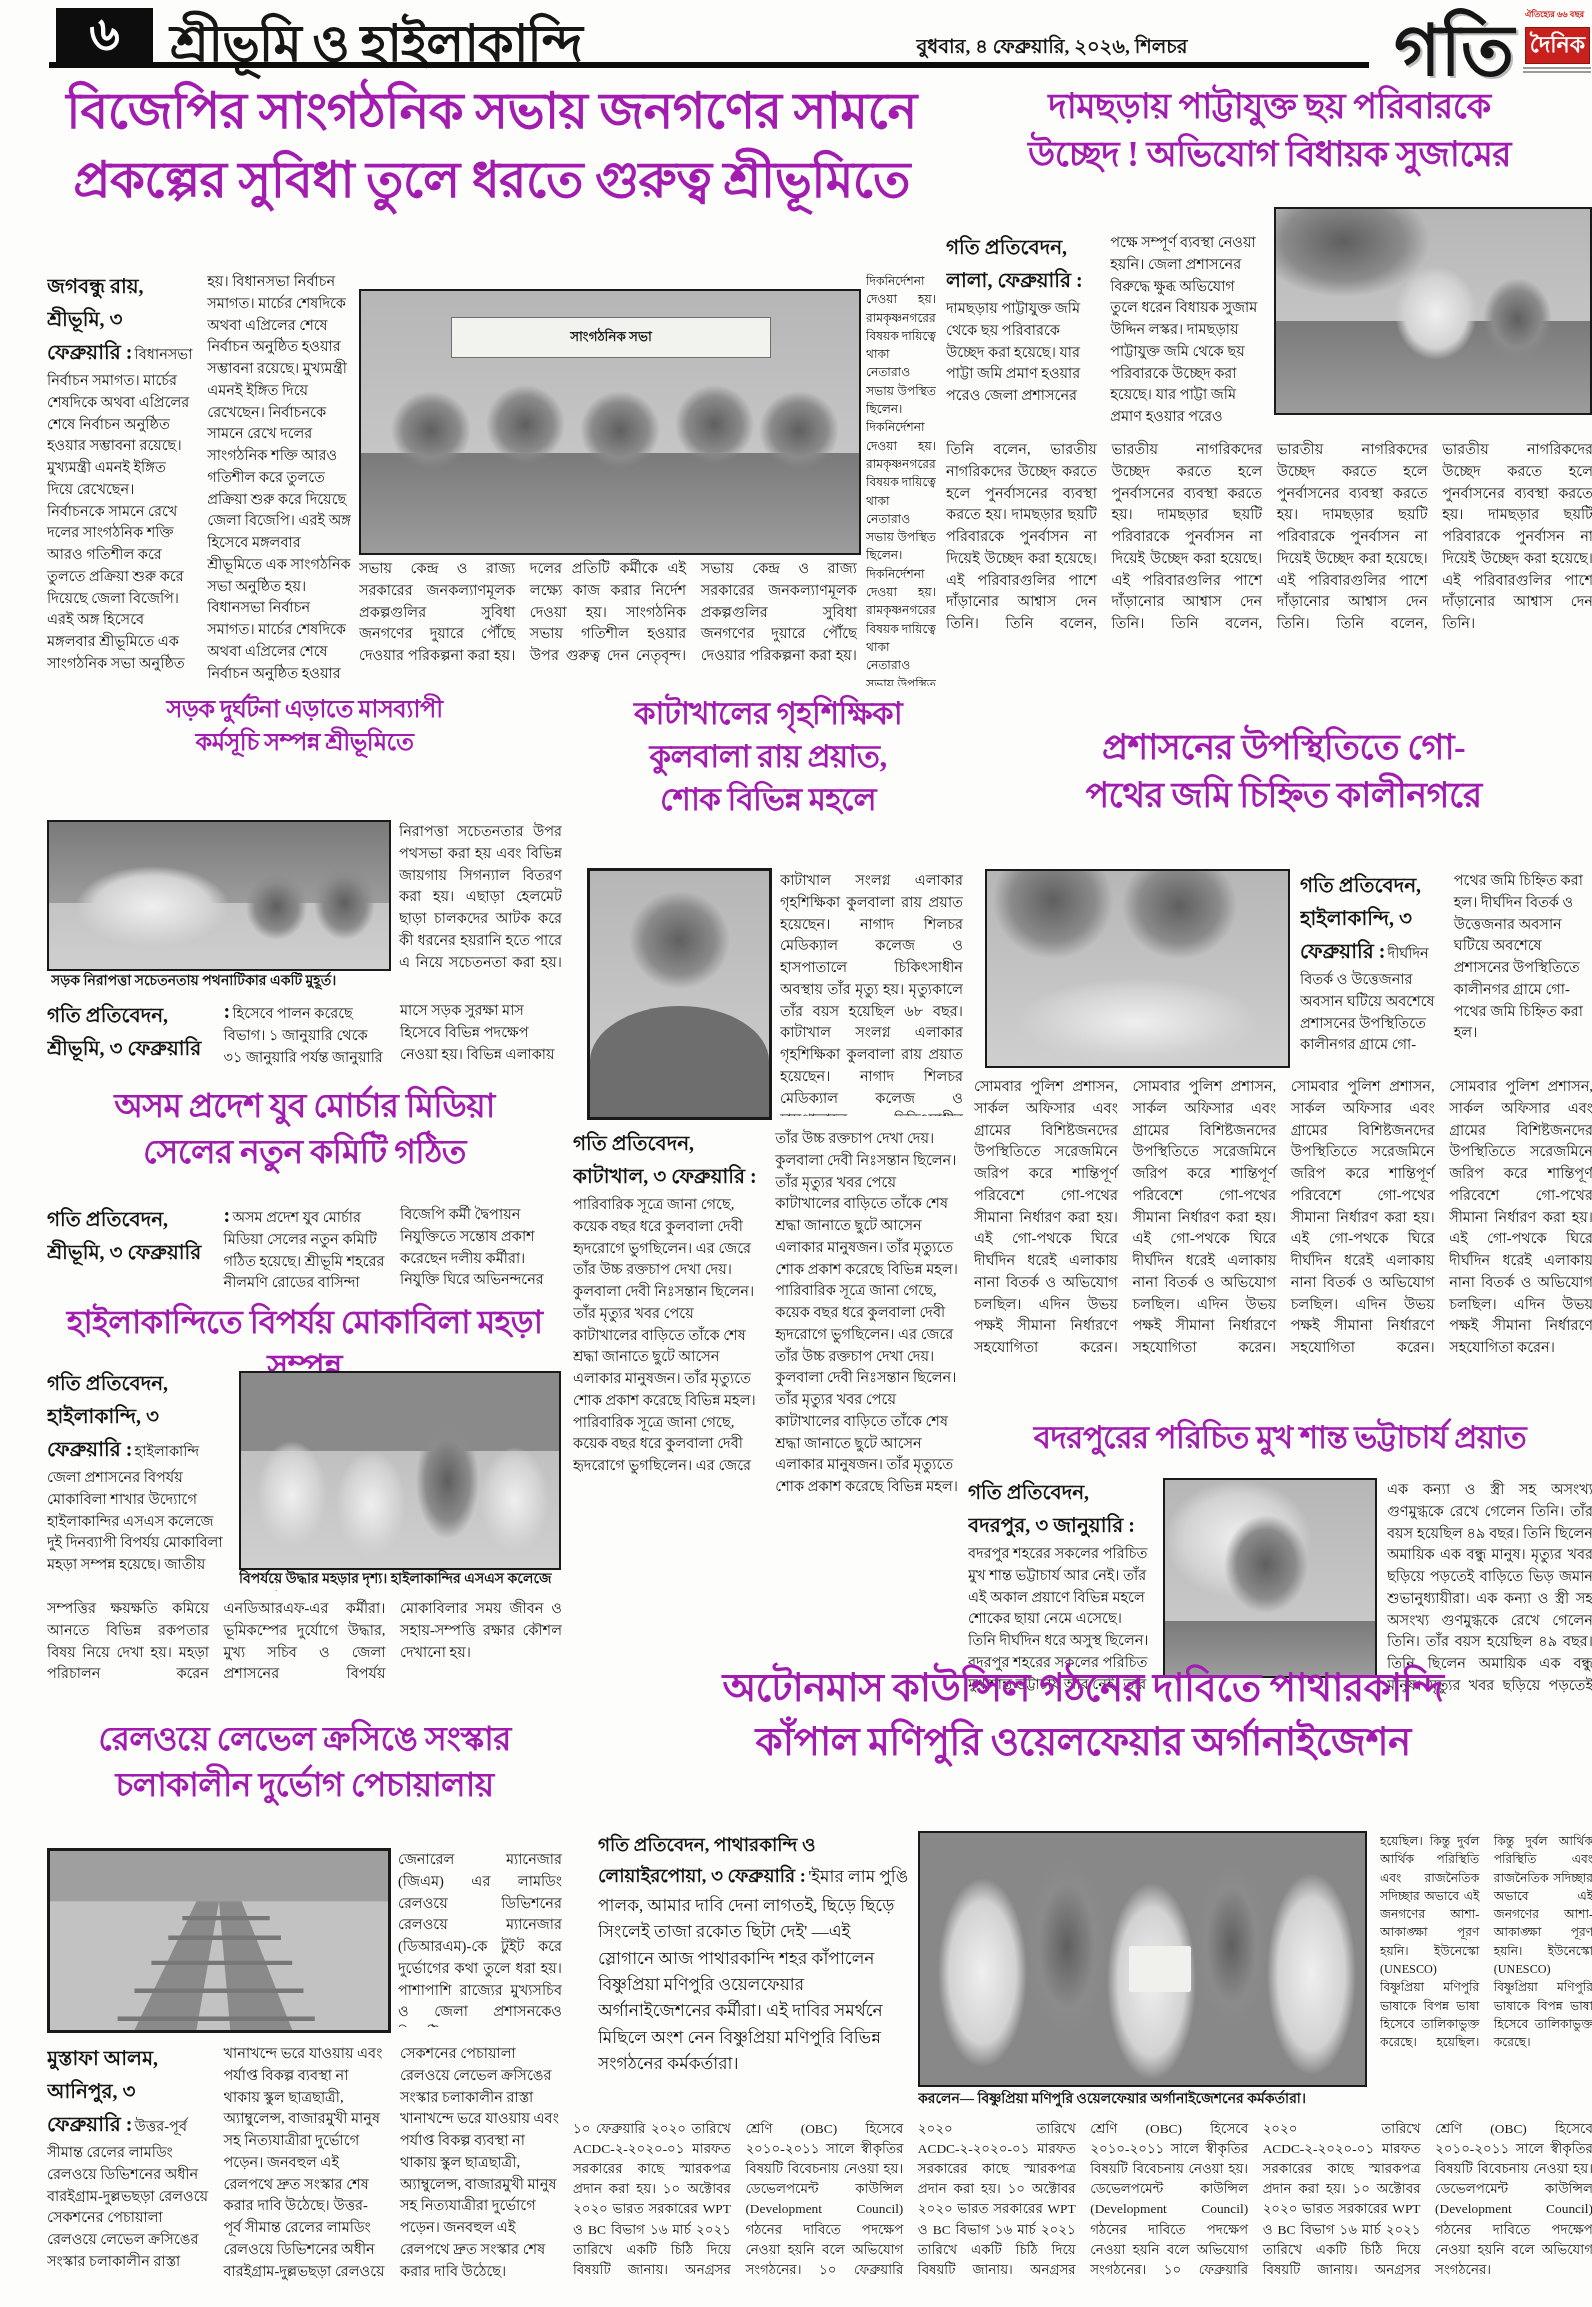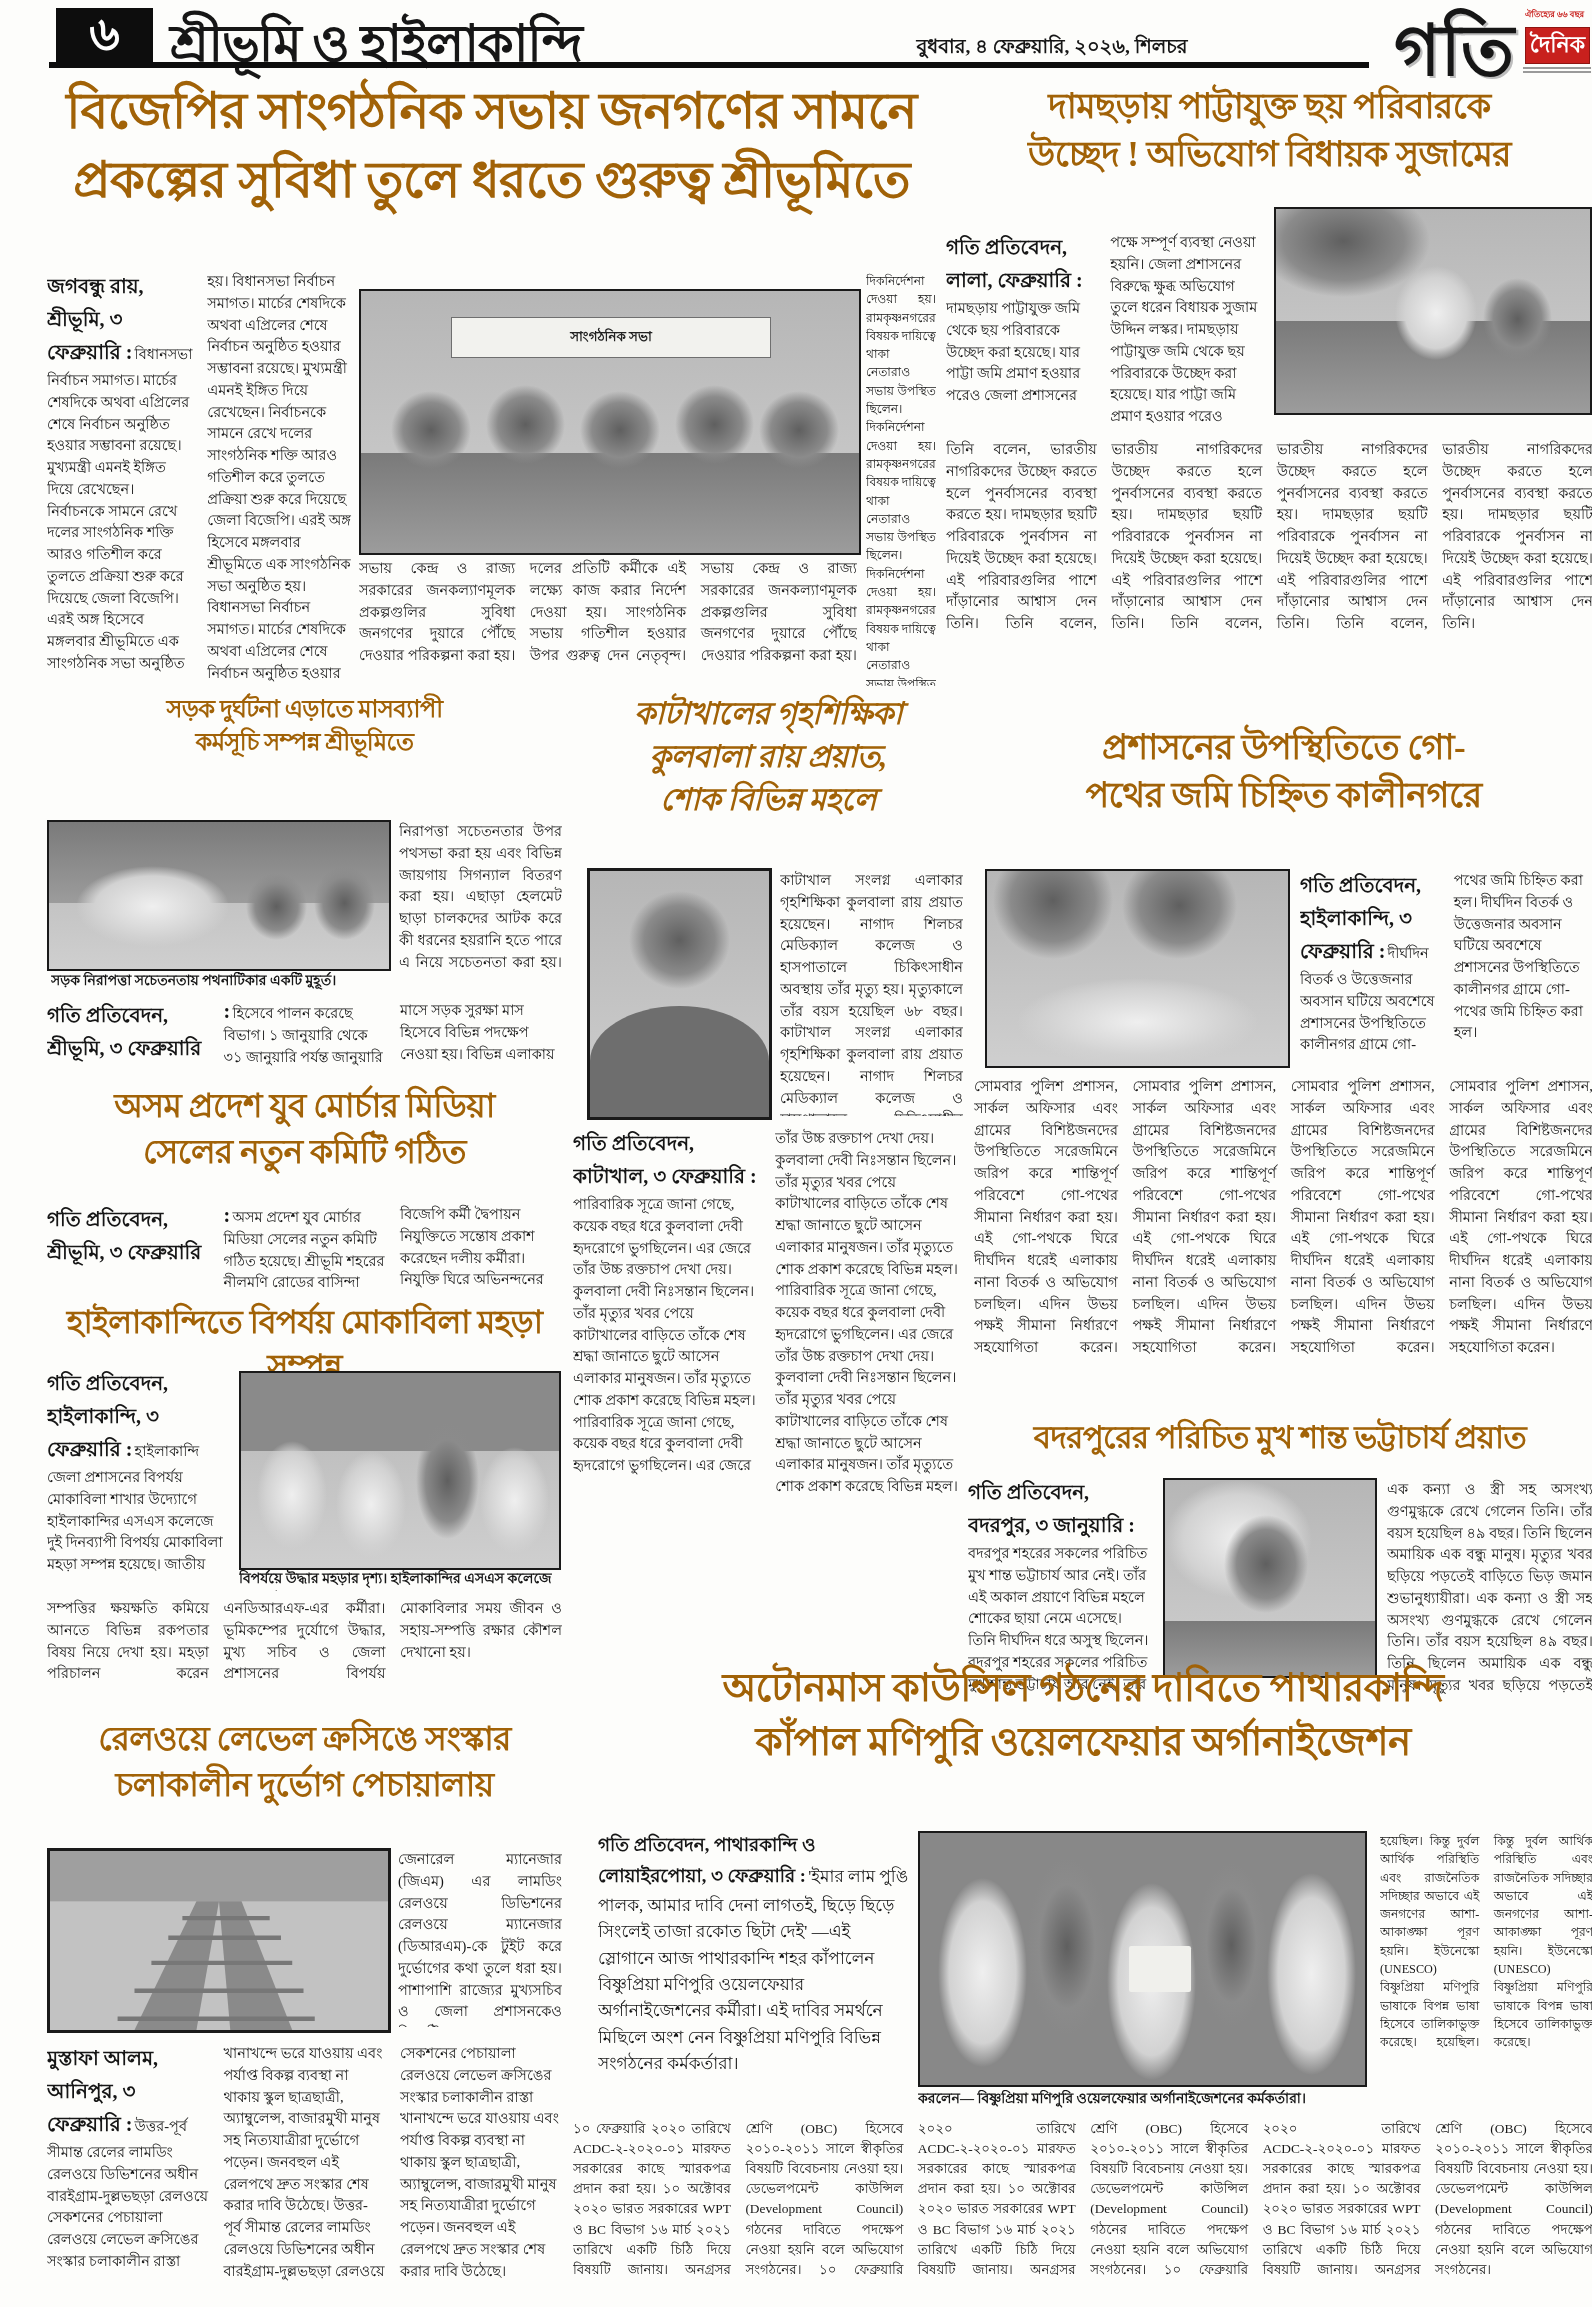--- a/index.html
+++ b/index.html
@@ -34,21 +34,21 @@
     color:#c8201d; font-weight:700; text-align:center;
   }
   .logo-sub{
     position:absolute; left:1525px; top:27px; width:63px; height:35px; background:#c8201d;
     color:#fff; font-size:22px; font-weight:700; display:flex; align-items:center; justify-content:center;
     border:1.1px solid #8e1512;
   }
   .logo-fineline{position:absolute; left:1523px; width:68px; height:1.7px; background:#9a9a9a;}
   
   .article{position:absolute;}
-  .hl{font-weight:700; text-align:center; letter-spacing:-0.6px; line-height:1.38; color:#a16207;}
+  .hl{font-weight:700; text-align:center; letter-spacing:-0.6px; line-height:1.38; color:#a21caf;}
   .byline{font-weight:700; font-size:20px; display:inline;}
   .bodytxt{font-size:14.5px; line-height:1.5; text-align:justify;}
   .tblock{position:absolute; overflow:hidden;}
   .cols2{column-count:2; column-gap:14.5px;}
   .cols3{column-count:3; column-gap:14.5px;}
   .cols4{column-count:4; column-gap:14.5px;}
   .cols6{column-count:6; column-gap:14.5px;}
   .caption{font-weight:700; font-size:14px; line-height:1.3;}
   
   .photo{position:absolute; background:linear-gradient(180deg,#b6b6b6,#cfcfcf); border:2.2px solid #1a1a1a; overflow:hidden;}
@@ -130,21 +130,21 @@
     </div>
     <div class="tblock caption" style="left:4px; top:279px; width:340px; height:22px;">সড়ক নিরাপত্তা সচেতনতায় পথনাটিকার একটি মুহূর্ত।</div>
     <div class="tblock bodytxt" style="left:352px; top:128px; width:163px; height:148px;">নিরাপত্তা সচেতনতার উপর পথসভা করা হয় এবং বিভিন্ন জায়গায় সিগন্যাল বিতরণ করা হয়। এছাড়া হেলমেট ছাড়া চালকদের আটক করে কী ধরনের হয়রানি হতে পারে এ নিয়ে সচেতনতা করা হয়। নিরাপত্তা সচেতনতার উপর পথসভা করা হয় এবং বিভিন্ন জায়গায় সিগন্যাল বিতরণ করা হয়। এছাড়া হেলমেট ছাড়া চালকদের আটক করে কী ধরনের হয়রানি হতে পারে এ নিয়ে সচেতনতা করা হয়।</div>
     <div class="tblock cols3" style="left:0; top:307px; width:515px; height:75px;">
       <span class="byline">গতি প্রতিবেদন, শ্রীভূমি, ৩ ফেব্রুয়ারি :</span>
       <span class="bodytxt">হিসেবে পালন করেছে বিভাগ। ১ জানুয়ারি থেকে ৩১ জানুয়ারি পর্যন্ত জানুয়ারি মাসে সড়ক সুরক্ষা মাস হিসেবে বিভিন্ন পদক্ষেপ নেওয়া হয়। বিভিন্ন এলাকায় সড়ক সুরক্ষা নিয়ে কার্যক্রম চলে। হিসেবে পালন করেছে বিভাগ। ১ জানুয়ারি থেকে ৩১ জানুয়ারি পর্যন্ত জানুয়ারি মাসে সড়ক সুরক্ষা মাস হিসেবে বিভিন্ন পদক্ষেপ নেওয়া হয়। বিভিন্ন এলাকায় সড়ক সুরক্ষা নিয়ে কার্যক্রম চলে।</span>
     </div>
   </div>
 
   <div class="article" style="left:573px; top:693px; width:390px; height:918px;">
-    <div class="hl" style="font-size:31px;font-style:italic;">
+    <div class="hl" style="font-size:31px;">
       <div>কাটাখালের গৃহশিক্ষিকা</div>
       <div>কুলবালা রায় প্রয়াত,</div>
       <div>শোক  বিভিন্ন মহলে</div>
     </div>
     <div class="photo" style="left:14px; top:175px; width:179px; height:246px; border-width:3.3px;">
       <div class="ph-dark" style="left:22%; top:8%; width:56%; height:40%;"></div>
       <div class="ph-band" style="bottom:0; height:45%; border-radius:50% 50% 0 0; background:#6e6e6e;"></div>
     </div>
     <div class="tblock bodytxt" style="left:207px; top:177px; width:183px; height:246px;">কাটাখাল সংলগ্ন এলাকার গৃহশিক্ষিকা কুলবালা রায় প্রয়াত হয়েছেন। নাগাদ শিলচর মেডিক্যাল কলেজ ও হাসপাতালে চিকিৎসাধীন অবস্থায় তাঁর মৃত্যু হয়। মৃত্যুকালে তাঁর বয়স হয়েছিল ৬৮ বছর। কাটাখাল সংলগ্ন এলাকার গৃহশিক্ষিকা কুলবালা রায় প্রয়াত হয়েছেন। নাগাদ শিলচর মেডিক্যাল কলেজ ও হাসপাতালে চিকিৎসাধীন অবস্থায় তাঁর মৃত্যু হয়। মৃত্যুকালে তাঁর বয়স হয়েছিল ৬৮ বছর।</div>
     <div class="tblock cols2" style="left:0; top:435px; width:390px; height:479px;">

